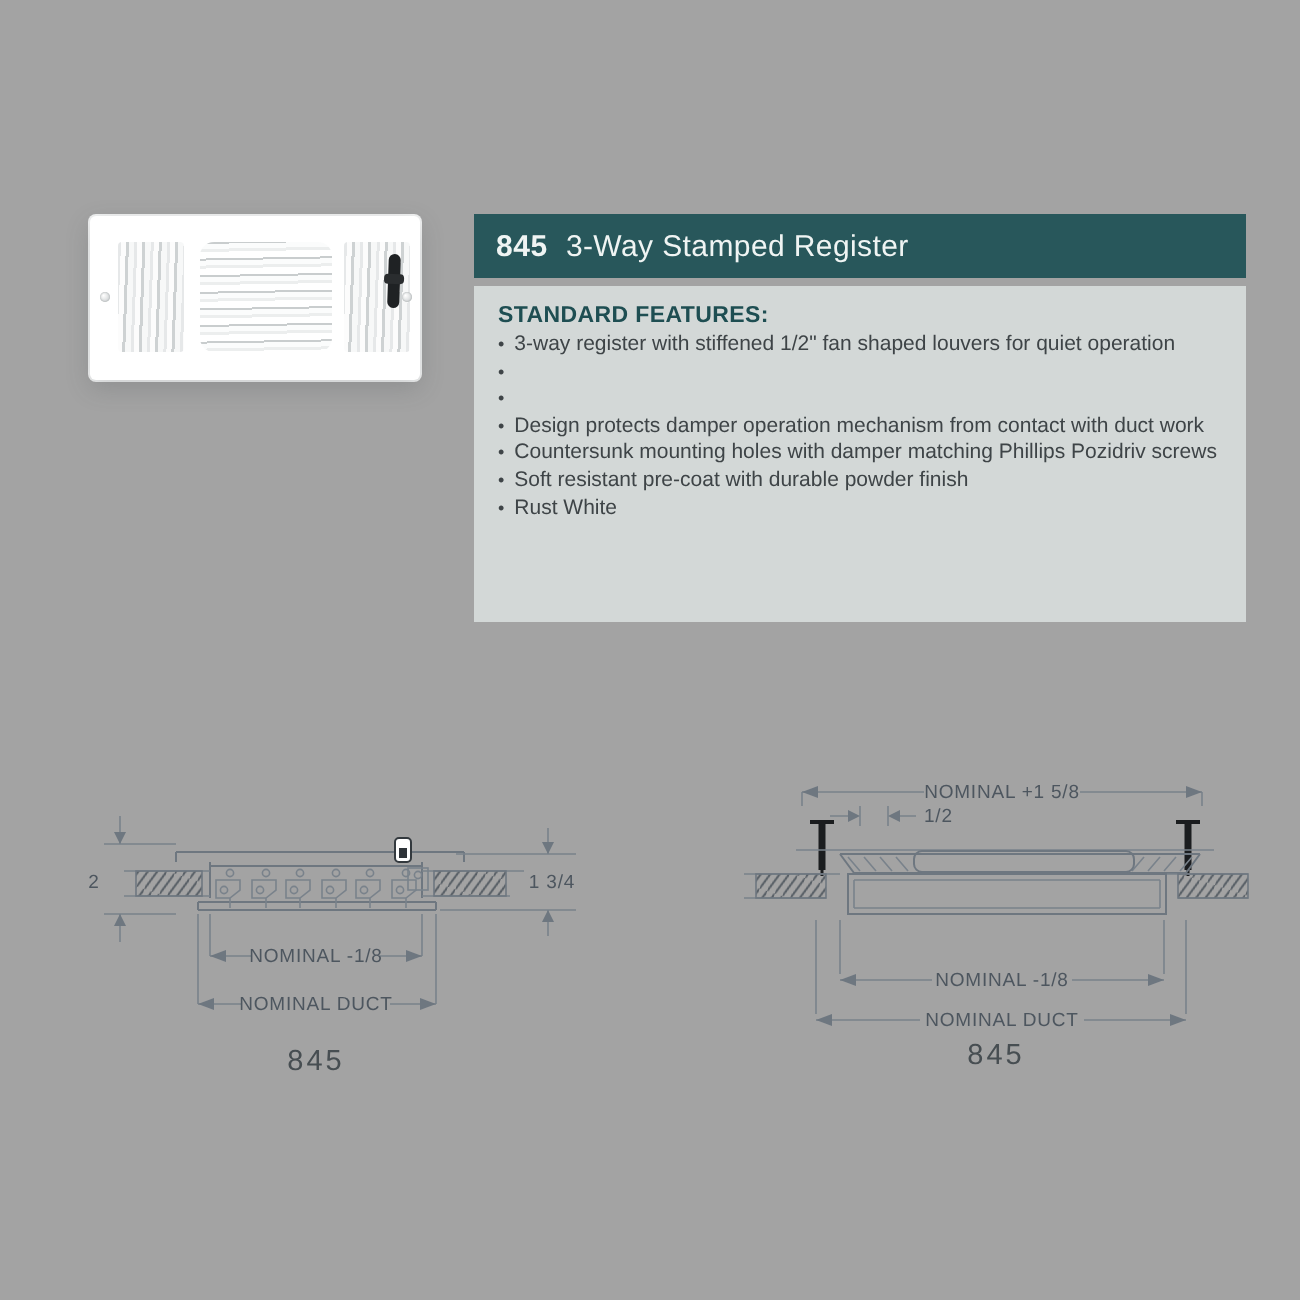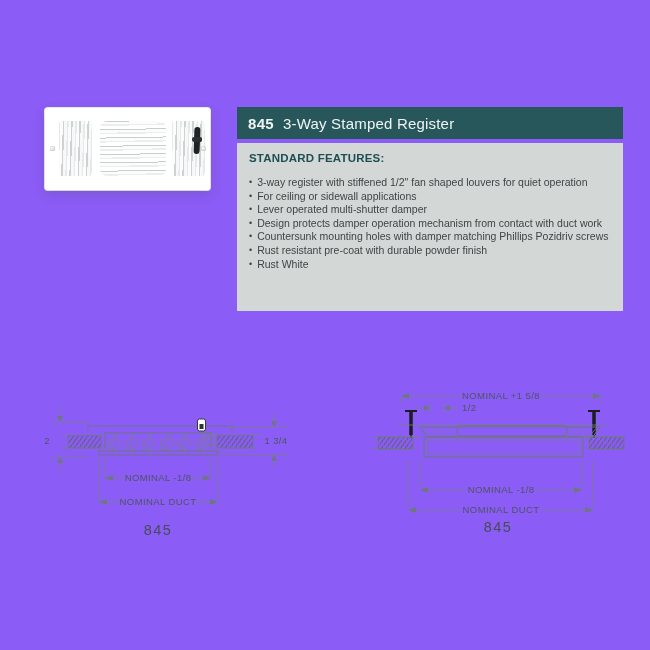--- a/index.html
+++ b/index.html
@@ -1,16 +1,16 @@
 <!DOCTYPE html>
 <html><head>
 <meta charset="utf-8">
 <style>
   html,body{margin:0;padding:0;background:#ffffff;}
-  .page{position:relative;width:650px;height:650px;background:#8b5cf6;overflow:hidden;
+  .page{position:relative;width:650px;height:650px;background:#a3a3a3;overflow:hidden;
         font-family:"Liberation Sans",sans-serif;}
 
   
   .photo{position:absolute;left:45px;top:108px;width:165px;height:82px;background:#ffffff;
          border-radius:3px;box-shadow:0 4px 12px rgba(70,75,78,.22),0 0 0 1px #f1f2f2;}
   .lv-vert{position:absolute;top:13px;height:55px;width:33px;border-radius:2px;
          background:repeating-linear-gradient(92deg,#e6e8e9 0 1.5px,#fcfcfc 1.5px 4px,#ced2d3 4px 5.5px,#f7f8f8 5.5px 8.2px);}
   .lv-left{left:14px;}
   .lv-right{left:127px;}
   .lv-center{position:absolute;left:55px;top:13px;width:66px;height:55px;border-radius:7px;
@@ -24,21 +24,21 @@
   .scr-l{left:5px;top:38px;} .scr-r{left:156px;top:38px;}
 
   
   .header-bar{position:absolute;left:237px;top:107px;width:386px;height:32px;background:#28575b;
          color:#eff4f3;display:flex;align-items:center;padding-left:11px;box-sizing:border-box;
          font-size:15px;}
   .header-bar .model{font-weight:bold;margin-right:9px;letter-spacing:.3px;}
   .header-bar .title{letter-spacing:.2px;}
   .features-box{position:absolute;left:237px;top:143px;width:386px;height:168px;background:#d3d8d7;
          box-sizing:border-box;padding:9px 12px;}
-  .features-heading{color:#1e4e52;font-weight:bold;font-size:11.5px;letter-spacing:.2px;margin-bottom:12px;}
+  .features-heading{color:#1e4e52;font-weight:bold;font-size:11.5px;letter-spacing:.2px;margin-bottom:2px;}
   ul.features{list-style:none;margin:0;padding:0;font-size:10.5px;color:#3e4447;}
   ul.features li{display:flex;gap:5px;line-height:13.6px;}
   ul.features .blt{font-size:9px;line-height:13.6px;}
 
   
   svg.draw{position:absolute;overflow:visible;}
   #draw-left{left:30px;top:393px;}
   #draw-right{left:368px;top:390px;}
   svg .ln{stroke:#6e7780;stroke-width:1;fill:none;}
   svg .thin{stroke:#79828b;stroke-width:.8;fill:none;}
@@ -70,37 +70,35 @@
 
   <div class="features-box">
     <div class="features-heading">STANDARD FEATURES:</div>
     <ul class="features">
         <li>
           <span class="blt">•</span>
           <span>3-way register with stiffened 1/2" fan shaped louvers for quiet operation</span>
         </li>
         <li>
           <span class="blt">•</span>
-          <span>For ceiling or sidewall applications</span>
-        </li>
-        <li>
-          <span class="blt">•</span>
-          <span>Lever operated multi-shutter damper</span>
+        </li>
+        <li>
+          <span class="blt">•</span>
         </li>
         <li>
           <span class="blt">•</span>
           <span>Design protects damper operation mechanism from contact with duct work</span>
         </li>
         <li>
           <span class="blt">•</span>
           <span>Countersunk mounting holes with damper matching Phillips Pozidriv screws</span>
         </li>
         <li>
           <span class="blt">•</span>
-          <span>Rust resistant pre-coat with durable powder finish</span>
+          <span>Soft resistant pre-coat with durable powder finish</span>
         </li>
         <li>
           <span class="blt">•</span>
           <span>Rust White</span>
         </li>
       </ul>
   </div>
 
   <svg id="draw-left" class="draw" width="270" height="165" viewBox="0 0 270 165">
     <defs>

